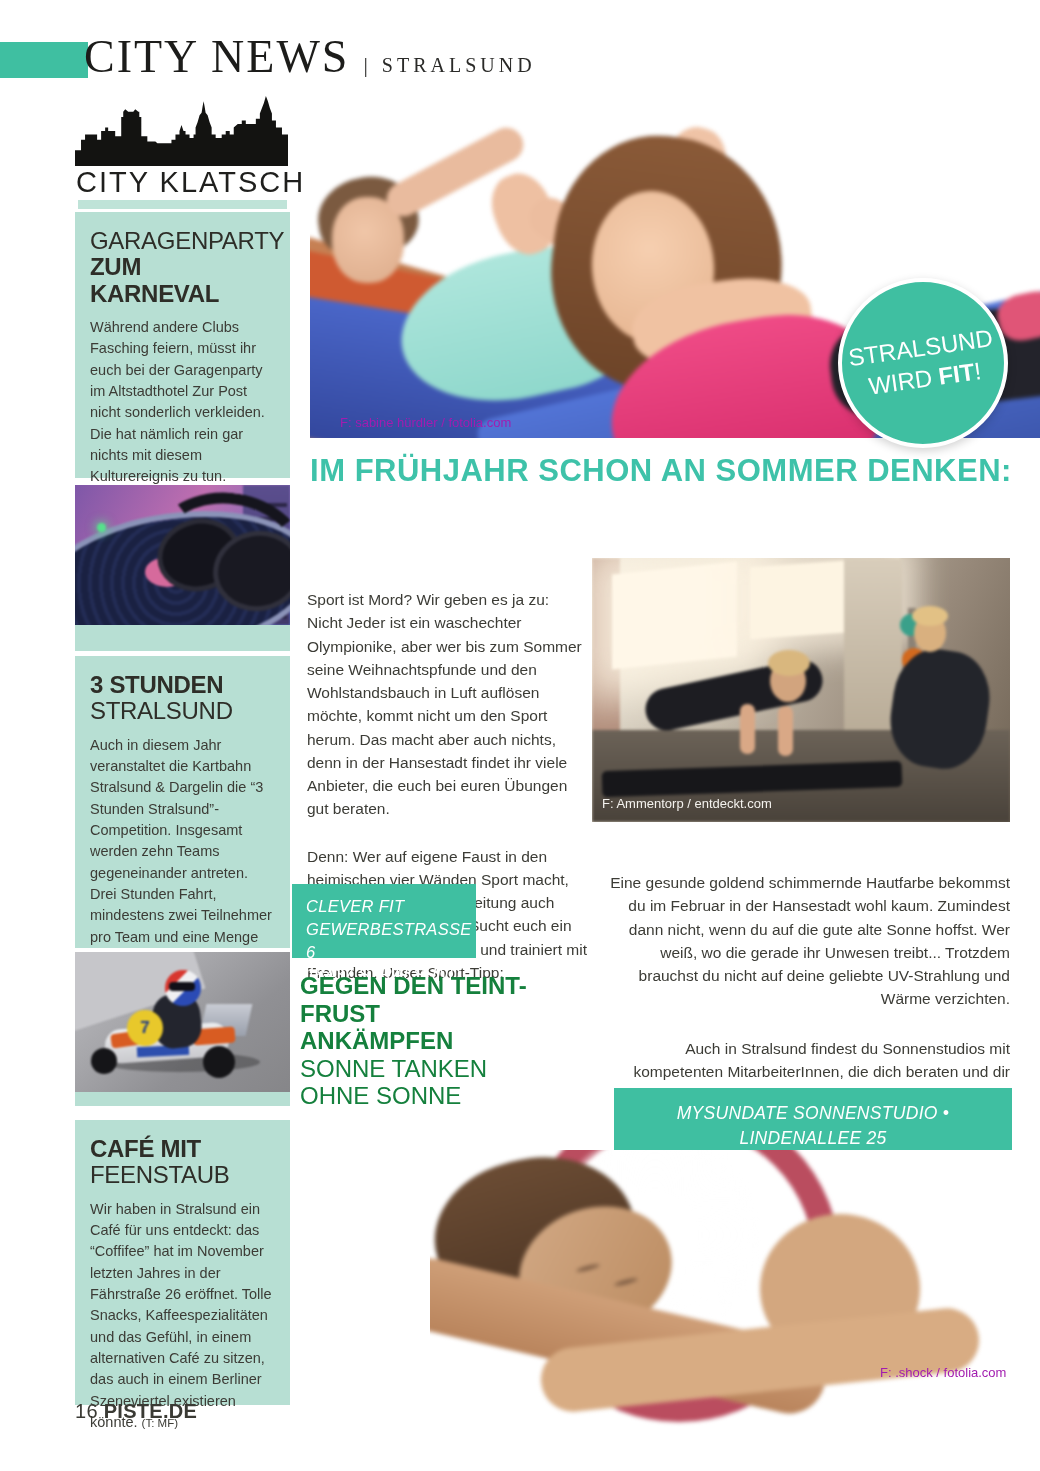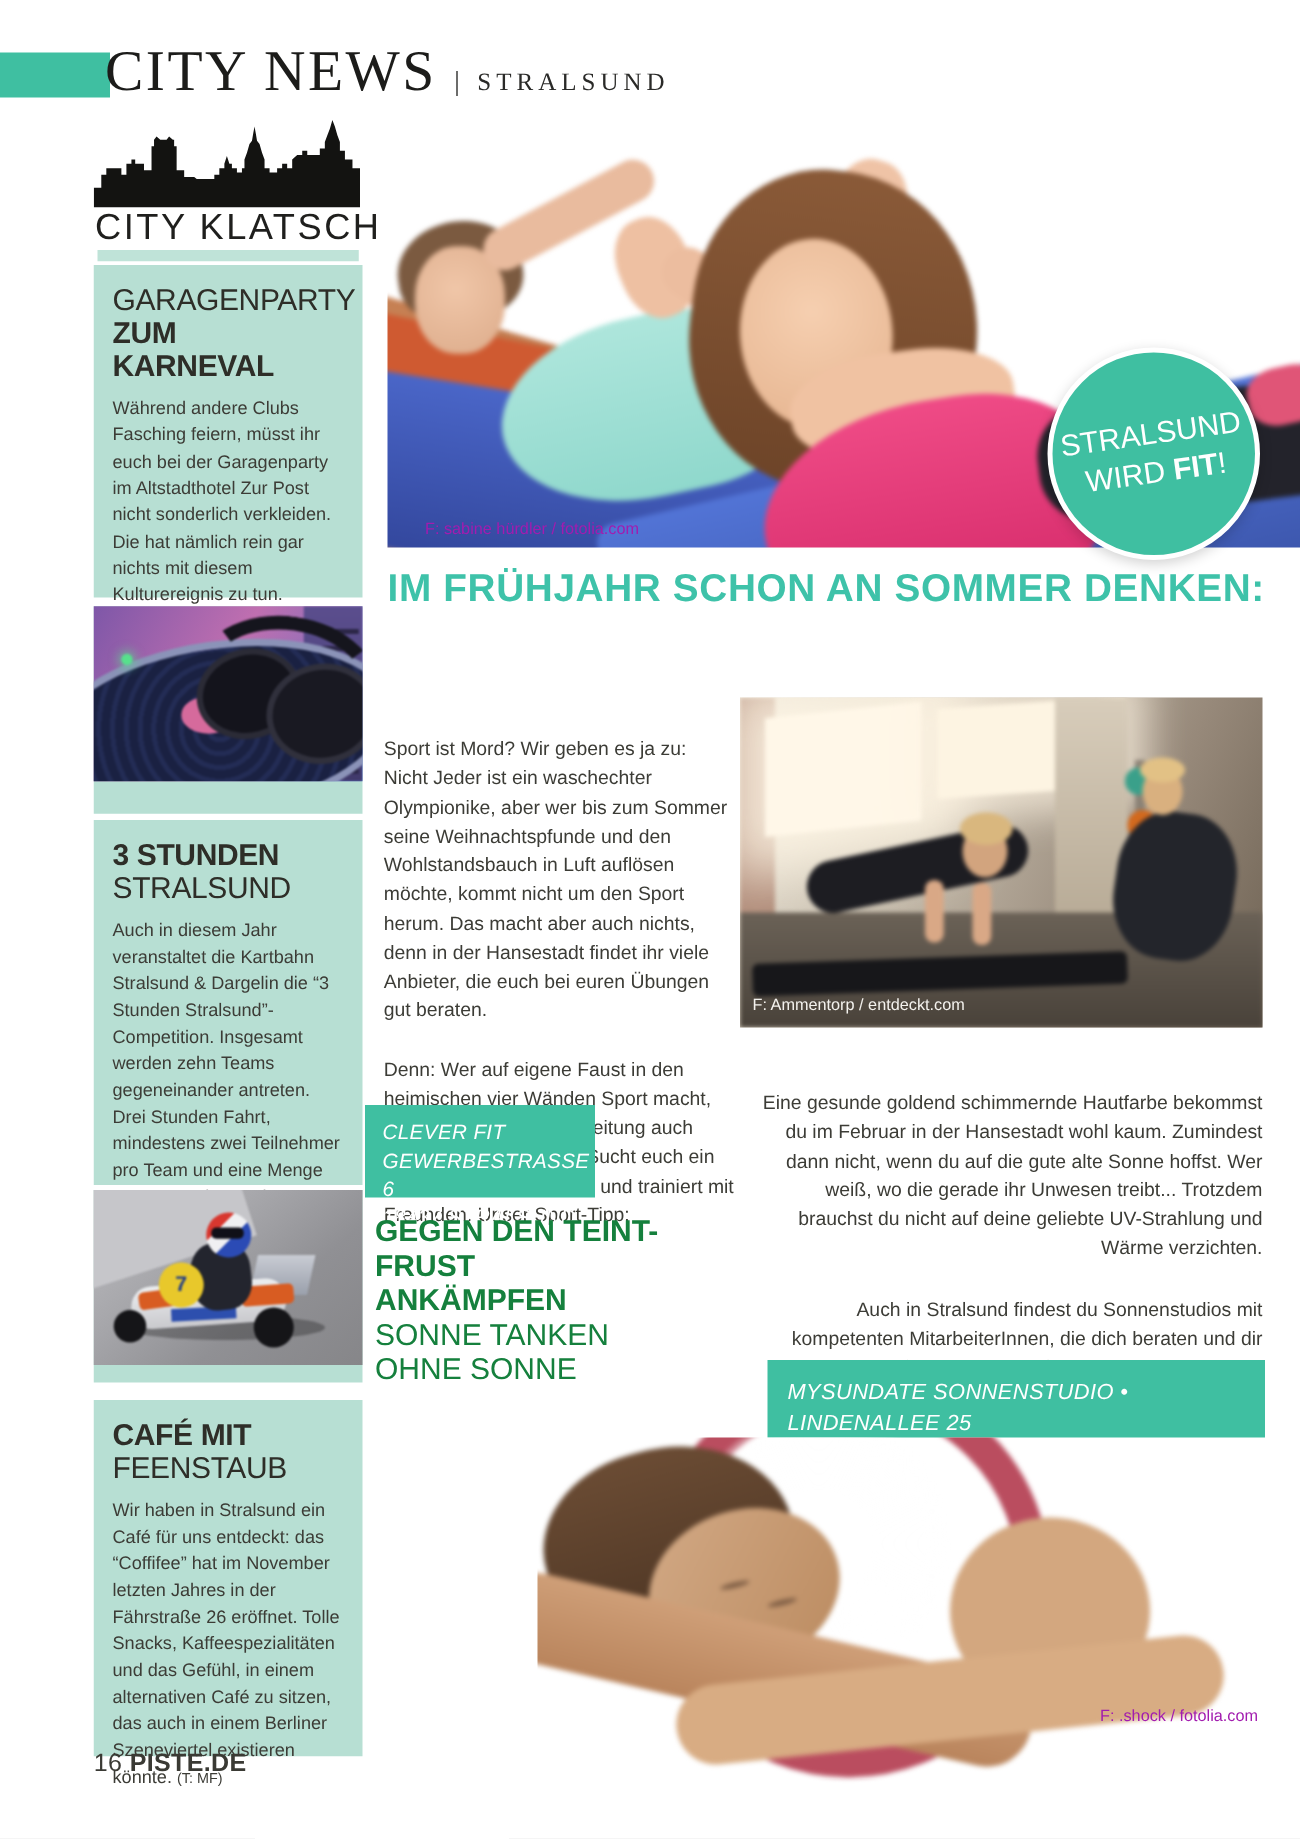--- a/index.html
+++ b/index.html
@@ -37,21 +37,21 @@
          border:4px solid #ffffff;box-shadow:0 3px 10px rgba(0,0,0,.18);
          display:flex;align-items:center;justify-content:center;}
   .badge-inner{transform:rotate(-8deg);color:#fff;font-size:24px;line-height:1.3;text-align:center;}
   .headline{left:310px;top:452px;width:702px;text-align:center;font-weight:bold;font-size:31px;
             line-height:1.25;color:#3EC2A9;letter-spacing:0.5px;}
   .bodycol{font-size:15.5px;line-height:1.5;color:#3c3c36;}
   .tipbox{background:#3FBFA1;color:#ffffff;font-style:italic;box-sizing:border-box;}
   .tipbox .l{display:block;}
   .tip-left{left:292px;top:884px;width:184px;height:74px;padding:11px 14px;font-size:16.5px;line-height:1.38;letter-spacing:0.3px;}
   .tip-right{left:614px;top:1088px;width:398px;height:72px;padding:13px 16px;font-size:17.5px;line-height:1.45;
-             text-align:left;letter-spacing:0.3px;}
+             text-align:center;letter-spacing:0.3px;}
   .teint{left:300px;top:972px;width:292px;text-align:left;font-size:24px;line-height:27.5px;color:#15803d;}
   .footer{left:75px;top:1400px;font-size:20px;color:#3a3a34;letter-spacing:0.3px;}
   
   .art{position:absolute;}
   .gym{left:592px;top:558px;width:418px;height:264px;overflow:hidden;
        background:linear-gradient(115deg,#e9e2d6 0%,#cbc2b2 30%,#97897a 70%,#6e6253 100%);}
   .gym-art{position:absolute;inset:0;filter:blur(1.5px);}
   .tan{left:430px;top:1150px;width:610px;height:290px;overflow:hidden;background:#ffffff;}
   .tan-art{position:absolute;inset:0;filter:blur(2px);}
   .dj-art,.kart-art{position:absolute;inset:0;filter:blur(1px);}

